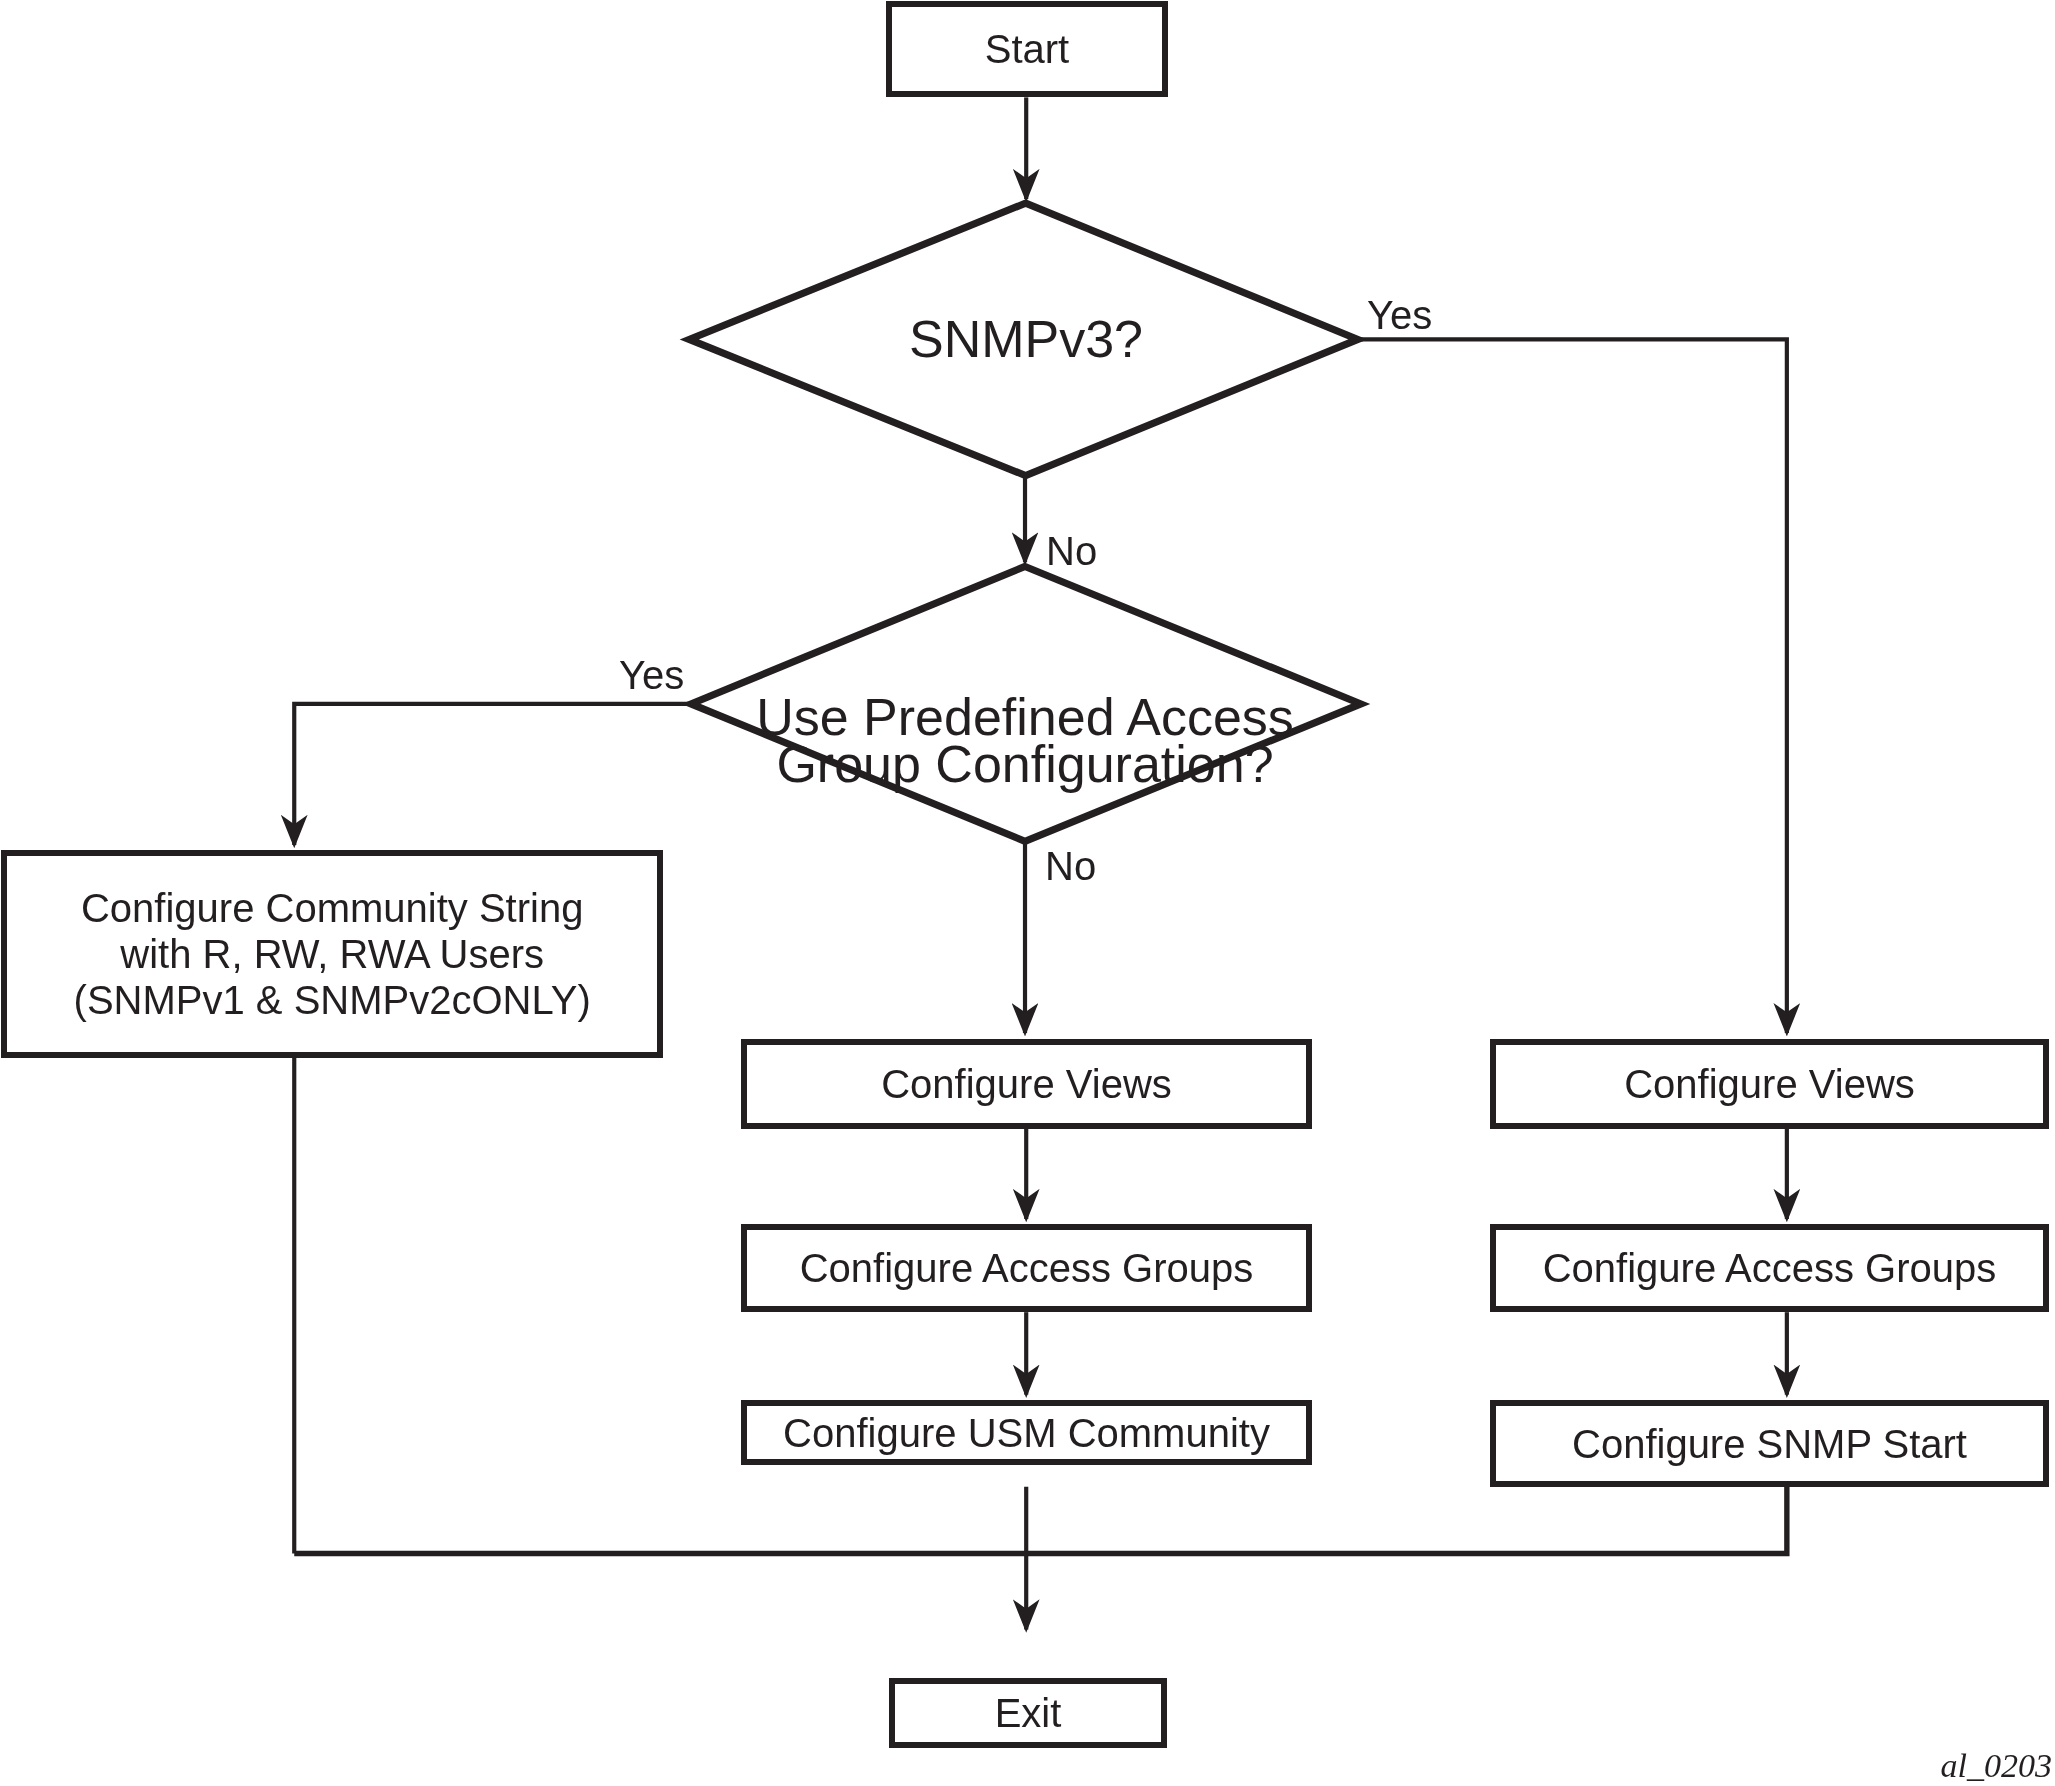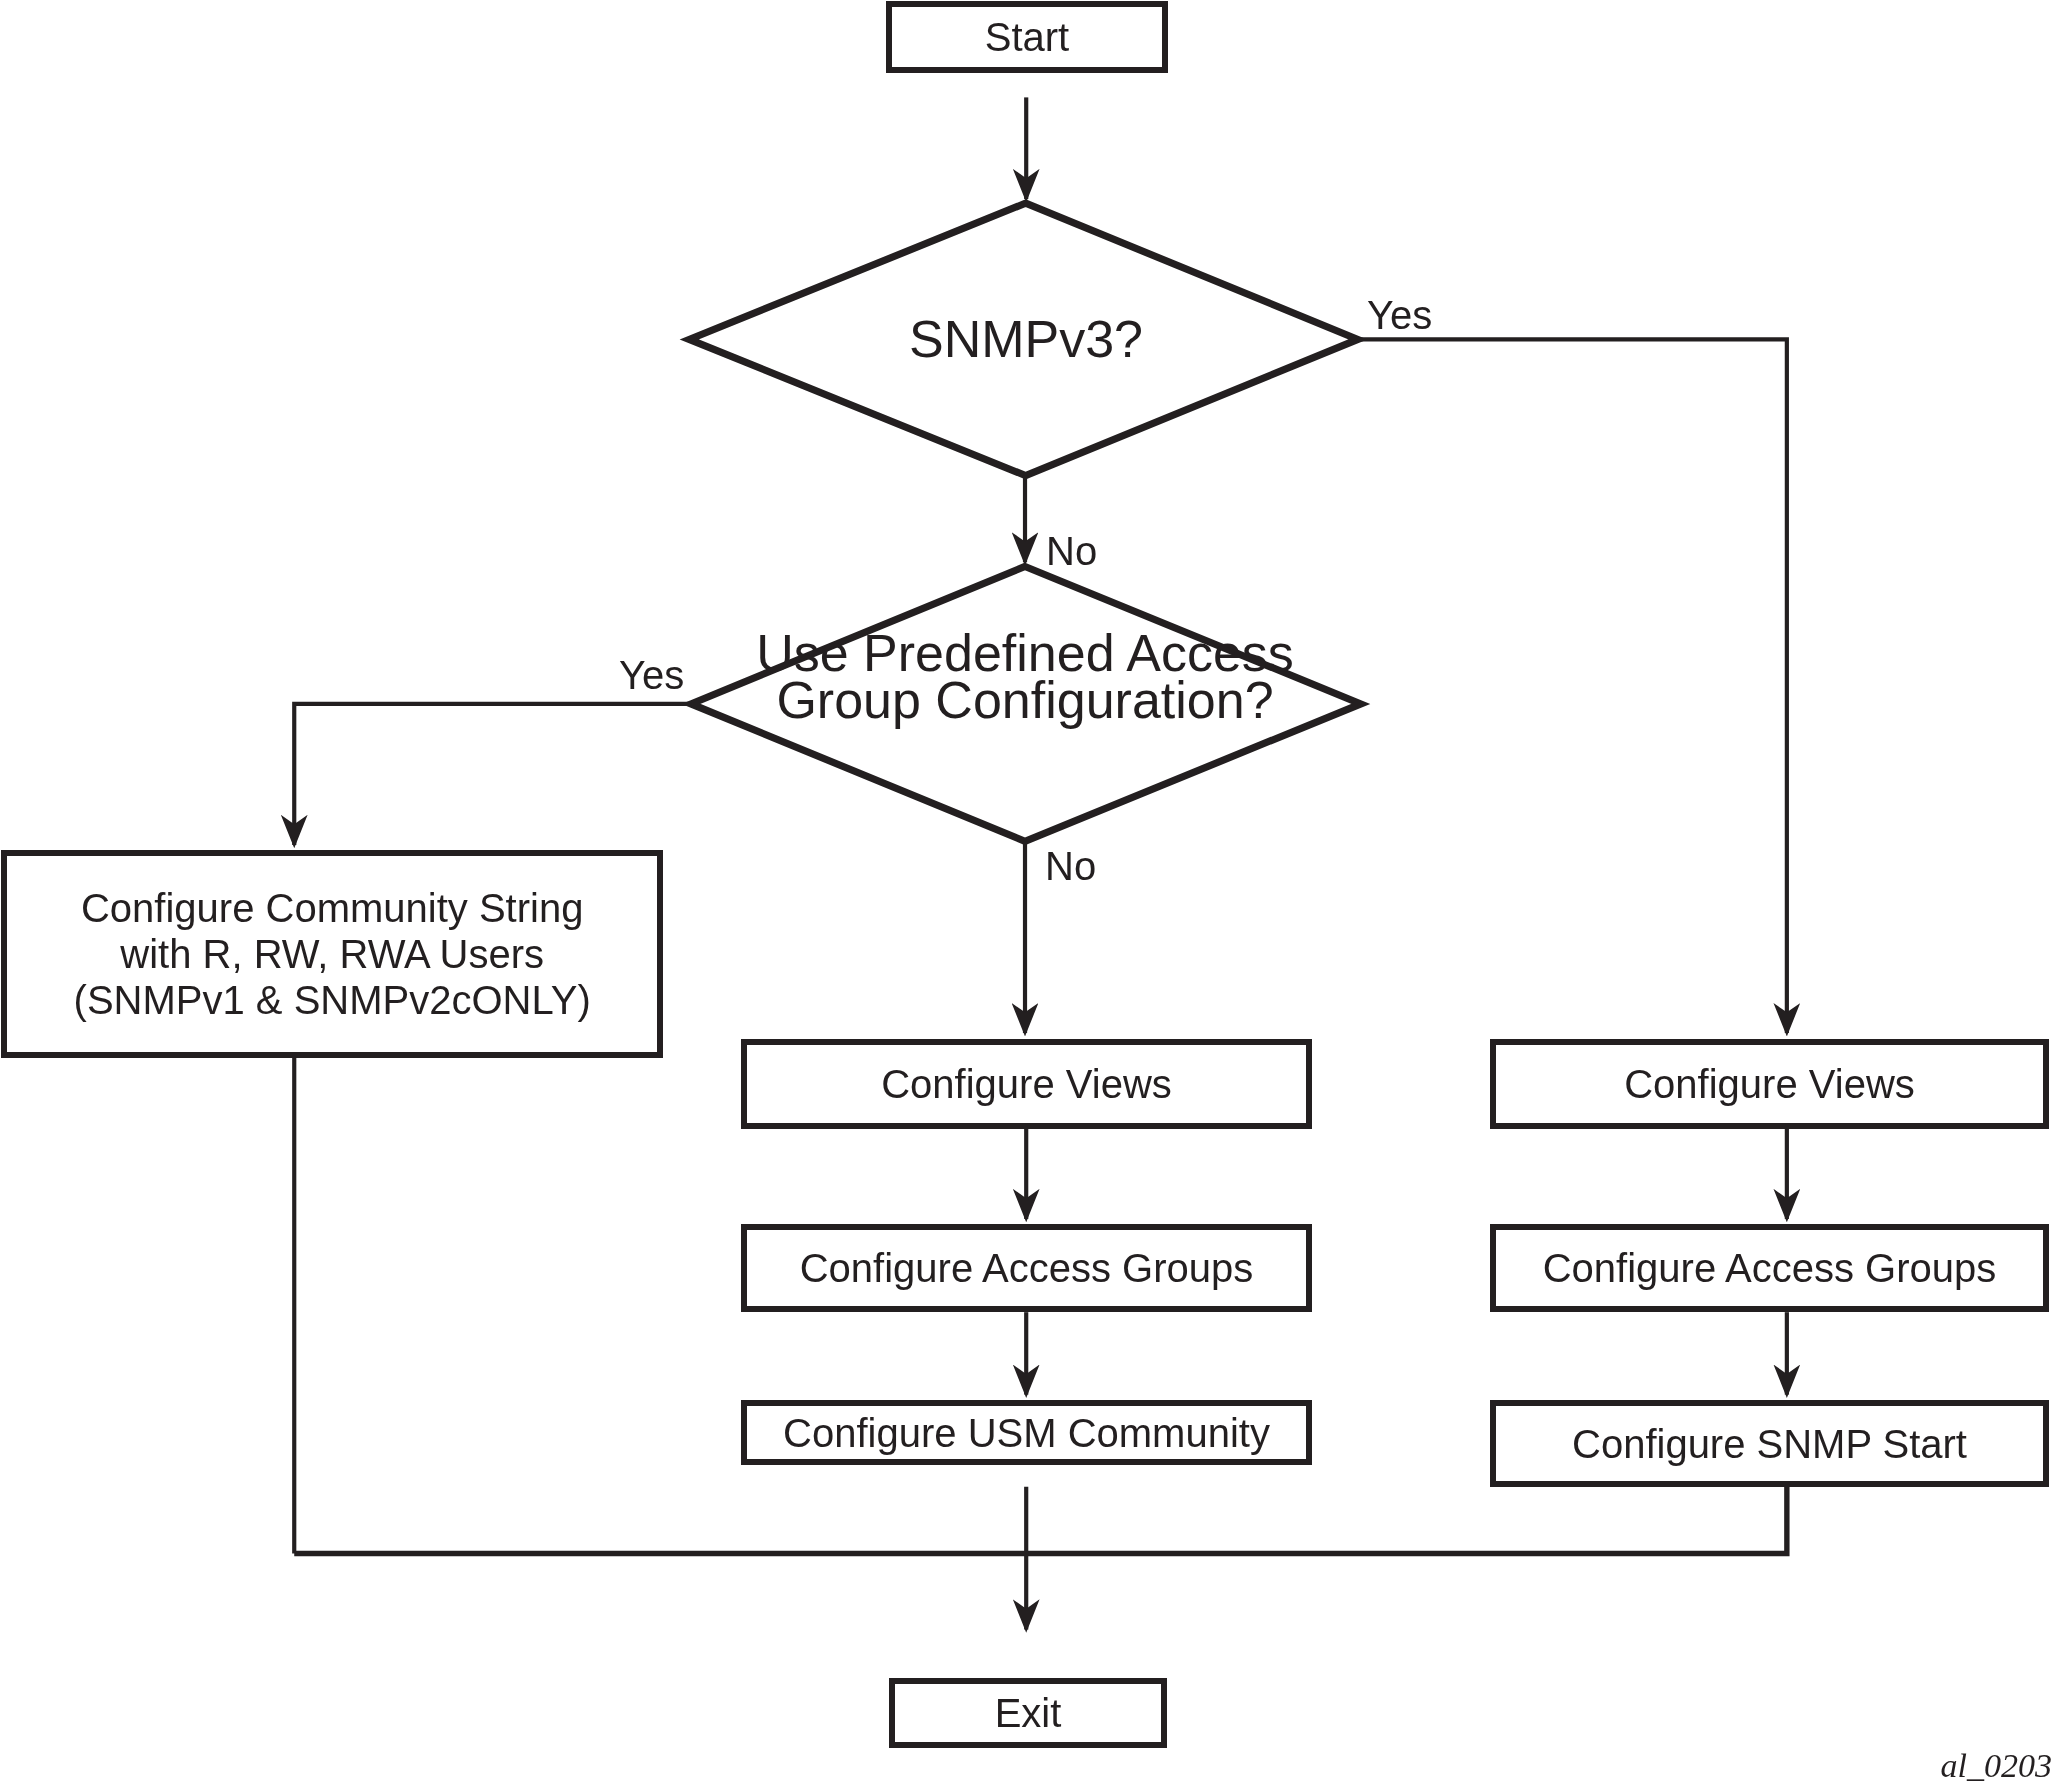--- a/index.html
+++ b/index.html
@@ -50,31 +50,31 @@
     left: 1793px;
     top: 1747px;
     width: 259px;
     text-align: right;
     font-family: "Liberation Serif", "DejaVu Serif", serif;
     font-style: italic;
     font-size: 34px;
     color: var(--ink);
   }
   
-  .n-start  { left: 886px; top: 1.2px;    width: 282px;  height: 72px; }
+  .n-start  { left: 886px; top: 1.2px;    width: 282px;  height: 96px; }
   .n-comm   { left: 1.2px;    top: 850px; width: 662px; height: 208px; }
   .n-mid1   { left: 741px; top: 1039px; width: 571px;  height: 90px; }
   .n-mid2   { left: 741px; top: 1224px; width: 571px;  height: 88px; }
   .n-mid3   { left: 741px; top: 1400px; width: 571px;  height: 65px; }
   .n-right1 { left: 1490px; top: 1039px; width: 559px;  height: 90px; }
   .n-right2 { left: 1490px; top: 1224px; width: 559px;  height: 88px; }
   .n-right3 { left: 1490px; top: 1400px; width: 559px;  height: 87px; }
   .n-exit   { left: 889px; top: 1634px; width: 278px;  height: 70px; margin-top: 44px; }
   .l-d1     { left: 727px; top: 316px;  width: 598px; }
-  .l-d2     { left: 726px; top: 630px; width: 598px; }
+  .l-d2     { left: 726px; top: 694px; width: 598px; }
   .l-yes1   { left: 1367px; top: 292px; }
   .l-no1    { left: 1046px; top: 528px; }
   .l-yes2   { left: 619px; top: 652px; }
   .l-no2    { left: 1045px; top: 843px; }
 </style>
 </head>
 <body>
 
 <div class="canvas">
 

